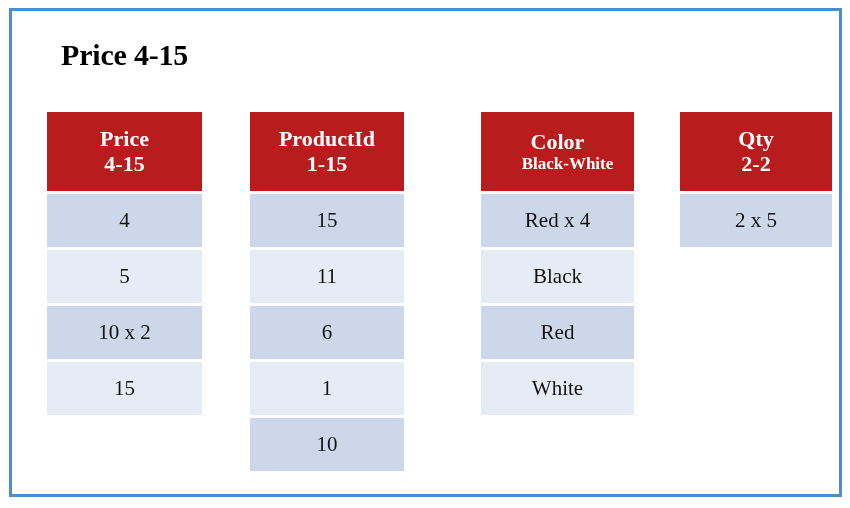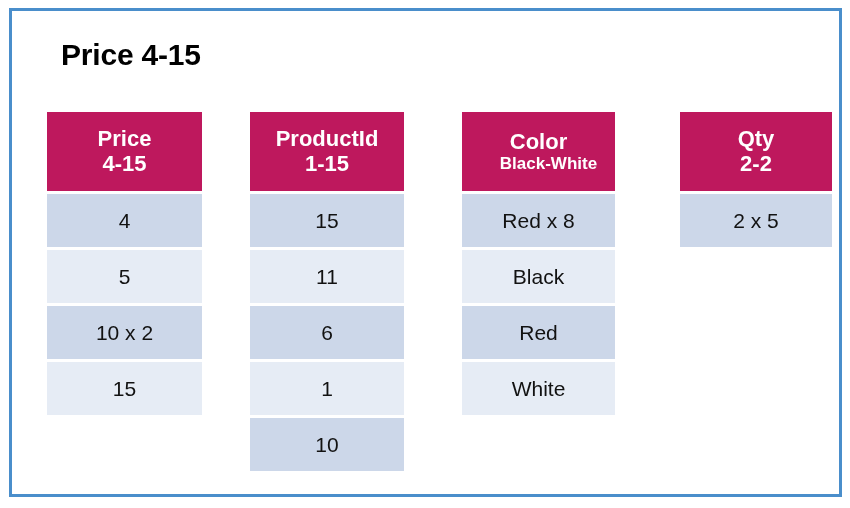--- a/index.html
+++ b/index.html
@@ -21,37 +21,38 @@
   }
   #frame {
     position: absolute;
     left: 9px;
     top: 8px;
     width: 833px;
     height: 489px;
     border: 3px solid #4a8ecb;
     box-sizing: border-box;
     background: #ffffff;
+    font-family: Liberation Serif, serif;
   }
   #slide-title {
     position: absolute;
     left: 49px;
     top: 27px;
     font-size: 30px;
     font-weight: bold;
     color: #000000;
     letter-spacing: -0.2px;
     white-space: nowrap;
   }
   .column {
     position: absolute;
     top: 101px;
   }
   .col-header {
-    background: #be185d;
+    background: #b91c1c;
     color: #ffffff;
     text-align: center;
     box-sizing: border-box;
     height: 79px;
     display: flex;
     flex-direction: column;
     align-items: center;
     justify-content: center;
     line-height: 1.12;
     padding: 0 2px;
@@ -80,21 +81,21 @@
     color: #121212;
     box-sizing: border-box;
     white-space: nowrap;
   }
   .cell.odd  { background: #ccd7e9; }
   .cell.even { background: #e6ecf5; }
 
   
   #col-price    { left: 35px;  width: 155px; }
   #col-product  { left: 238px; width: 154px; }
-  #col-color    { left: 426px; width: 153px; padding-left: 24px; }
+  #col-color    { left: 445px; width: 153px; padding-left: 24px; }
   #col-qty      { left: 652px; width: 152px; margin-left: 16px; }
 </style>
 </head>
 <body>
 
 <div id="slide">
   <div id="frame">
 
     <div id="slide-title">Price 4-15</div>
 
@@ -119,21 +120,21 @@
       <div class="cell odd">6</div>
       <div class="cell even">1</div>
       <div class="cell odd">10</div>
     </div>
 
     <div class="column" id="col-color">
       <div class="col-header small-range">
         <span class="h-name">Color</span>
         <span class="h-range">Black-White</span>
       </div>
-      <div class="cell odd">Red x 8</div>
+      <div class="cell odd">Red x 4</div>
       <div class="cell even">Black</div>
       <div class="cell odd">Red</div>
       <div class="cell even">White</div>
     </div>
 
     <div class="column" id="col-qty">
       <div class="col-header">
         <span class="h-name">Qty</span>
         <span class="h-range">2-2</span>
       </div>

